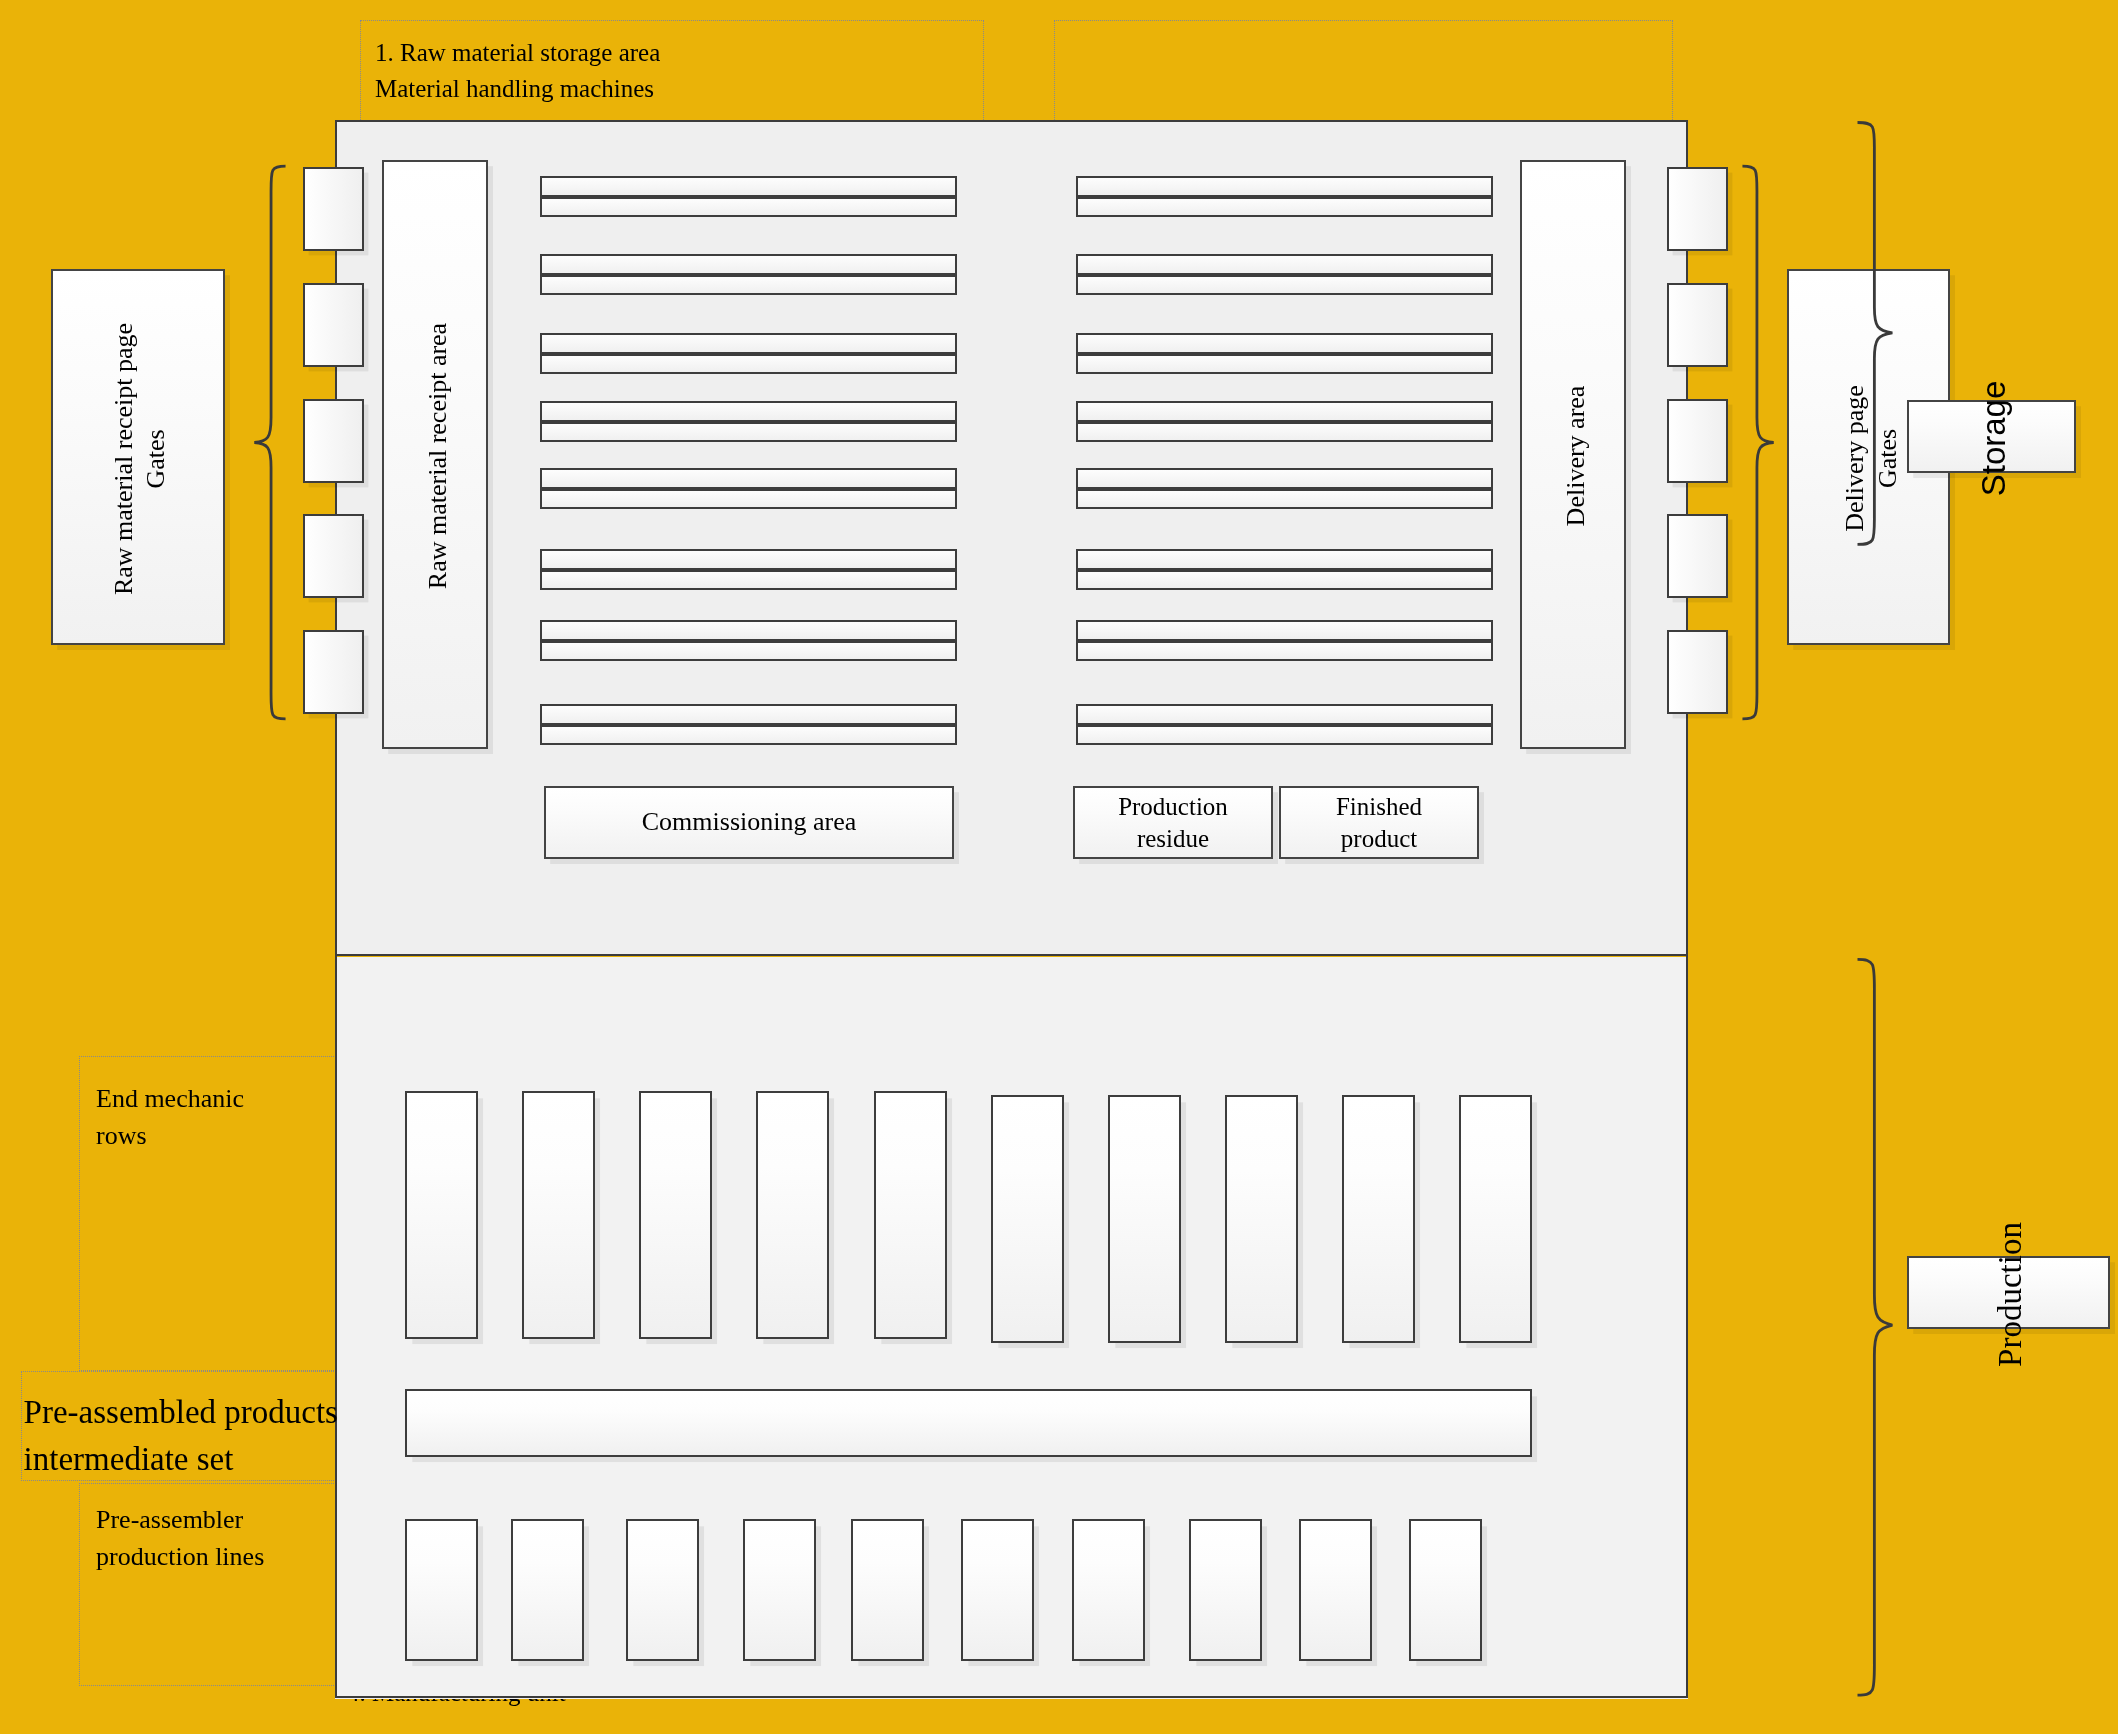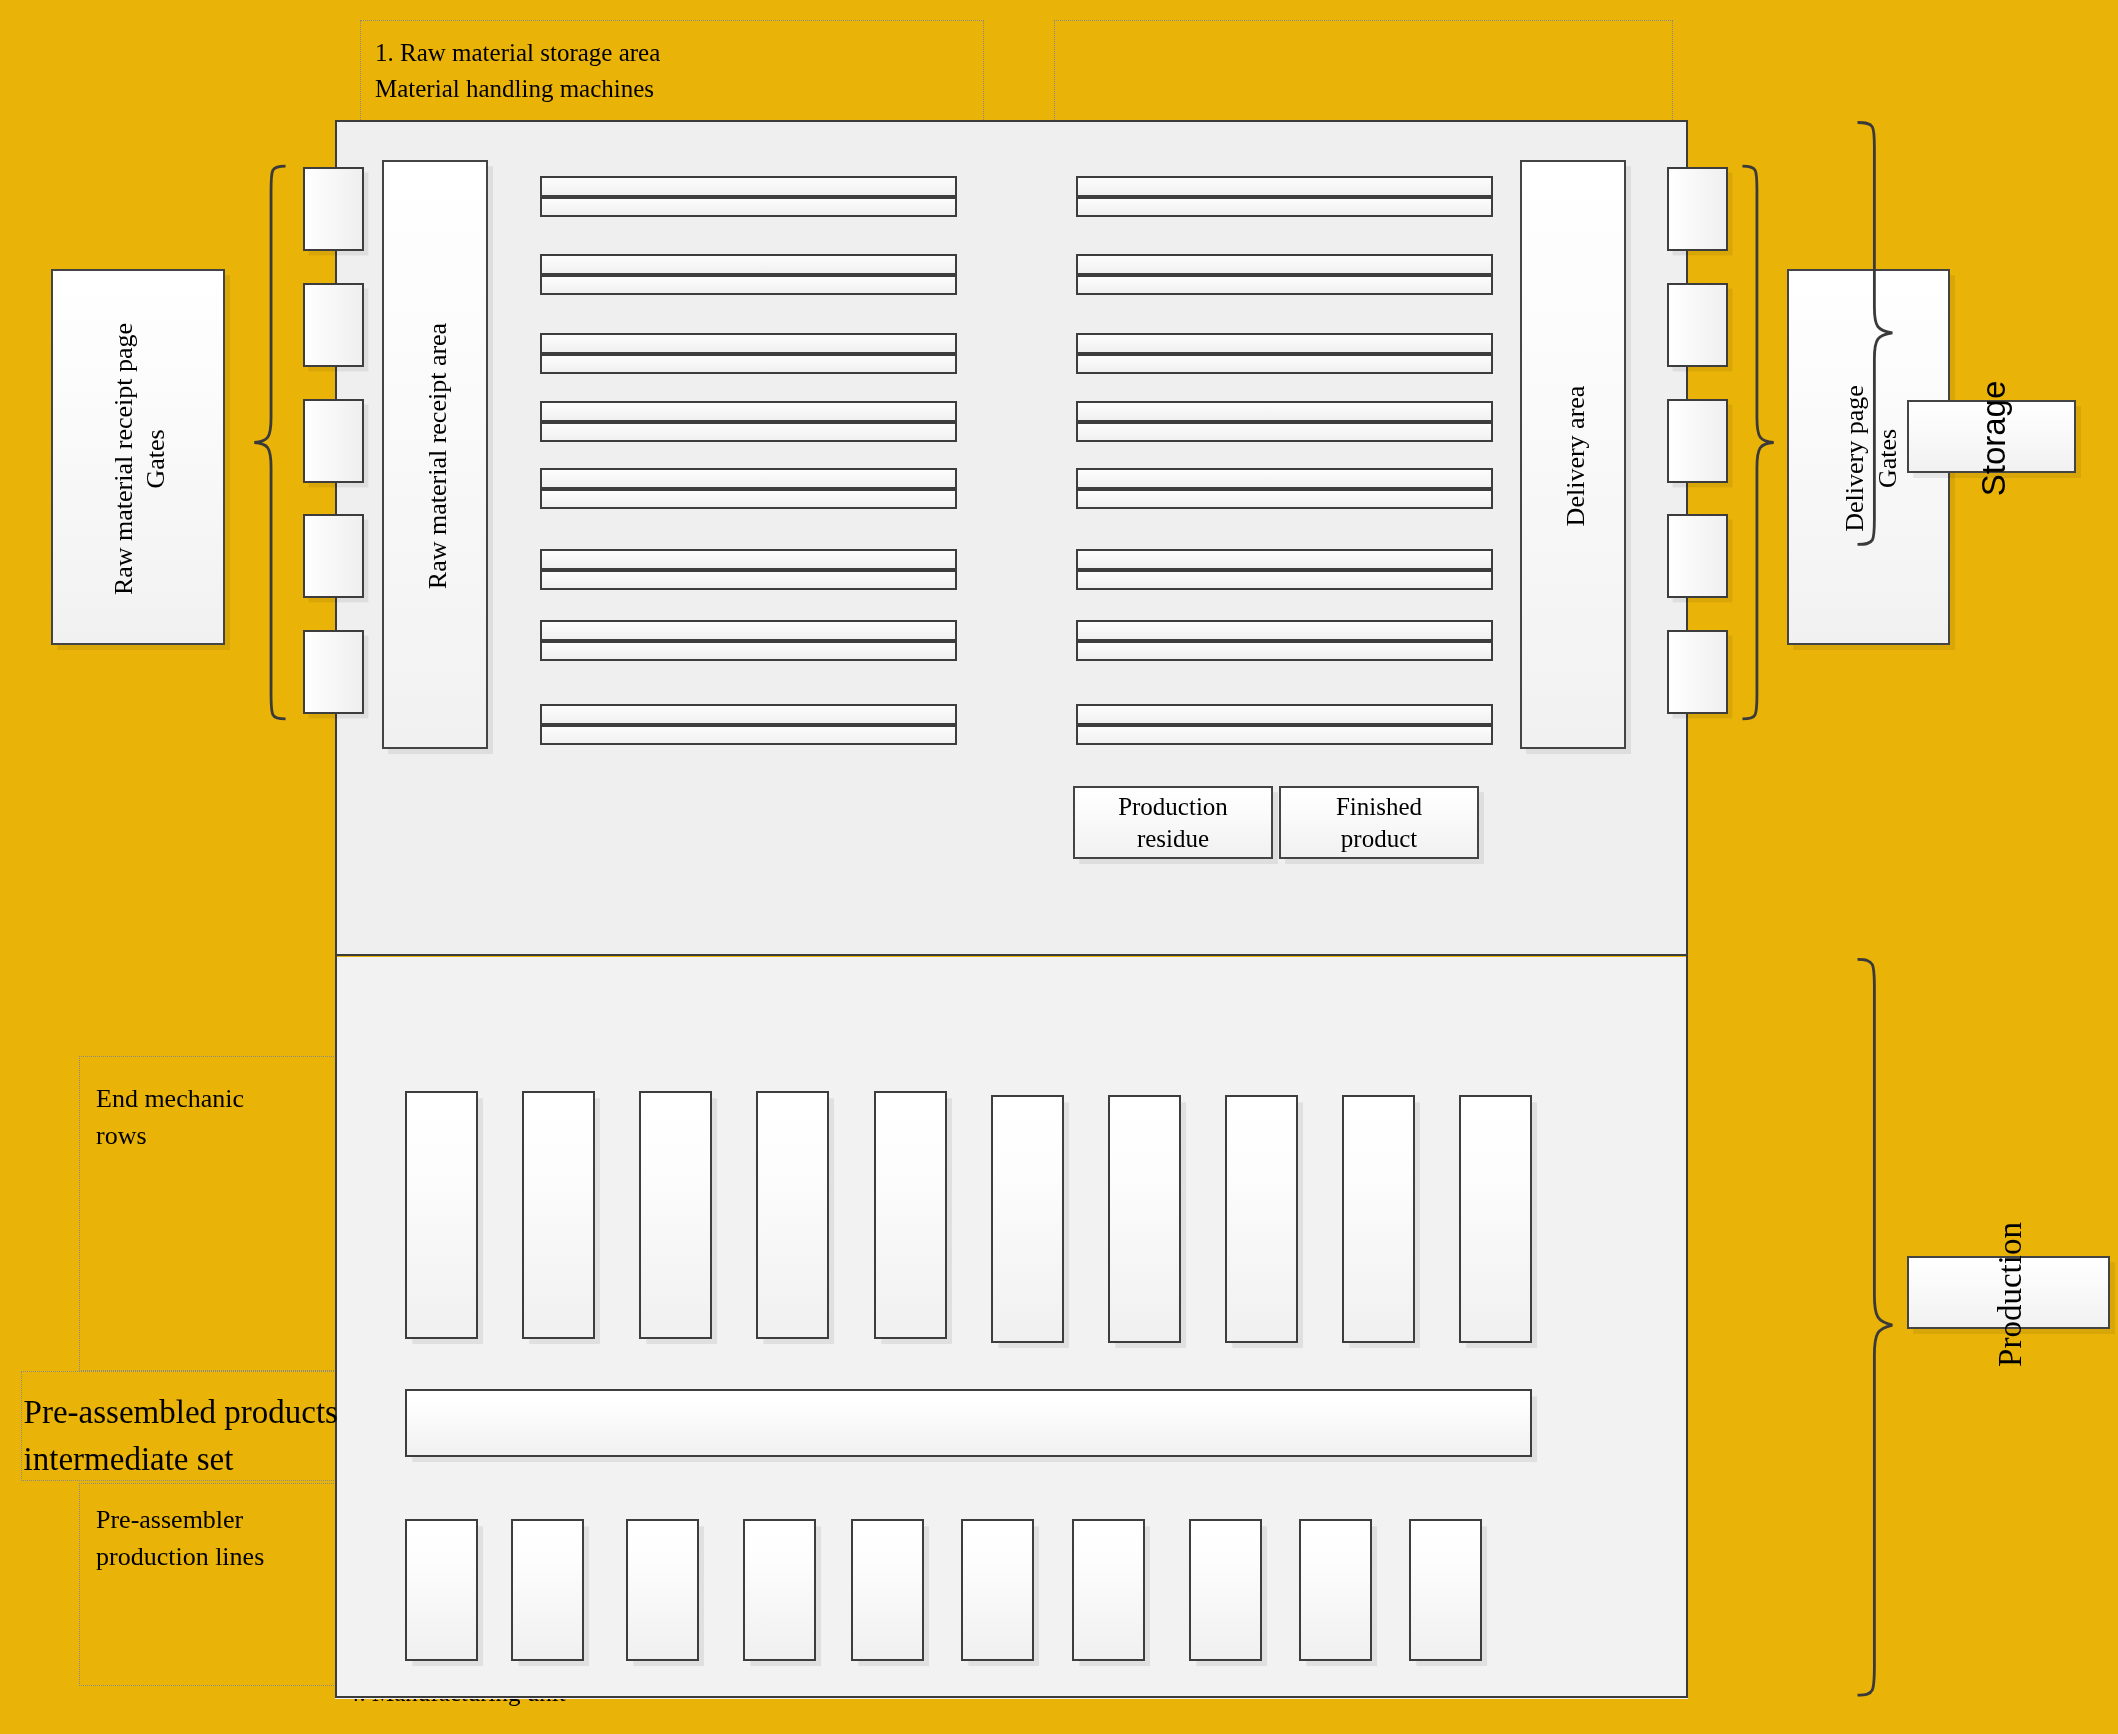--- a/index.html
+++ b/index.html
@@ -203,20 +203,23 @@
 
   <svg class="brace" style="left:1738px;top:161px;" width="39" height="563" viewBox="0 0 70 1000">
     <path d="M8 4 C 36 4, 34 10, 34 60 L34 455 C34 492, 40 498, 64 500 C40 502, 34 508, 34 545 L34 940 C34 990, 36 996, 8 996"></path>
   </svg>
 
   <div class="shape rot90" style="left:1787px;top:269px;width:163px;height:376px;">
     <span class="lbl" style="font-size:26px;width:376px;height:163px;left:-106px;top:106px;">Delivery page
 Gates</span>
   </div>
 
+  <div class="shape" style="left:544px;top:786px;width:410px;height:73px;">
+    <span class="lbl" style="font-size:26px;">Commissioning area</span>
+  </div>
 
   <div class="shape" style="left:1073px;top:786px;width:200px;height:73px;">
     <span class="lbl" style="font-size:25px;">Production
 residue</span>
   </div>
 
   <div class="shape" style="left:1279px;top:786px;width:200px;height:73px;">
     <span class="lbl" style="font-size:25px;">Finished
 product</span>
   </div>

